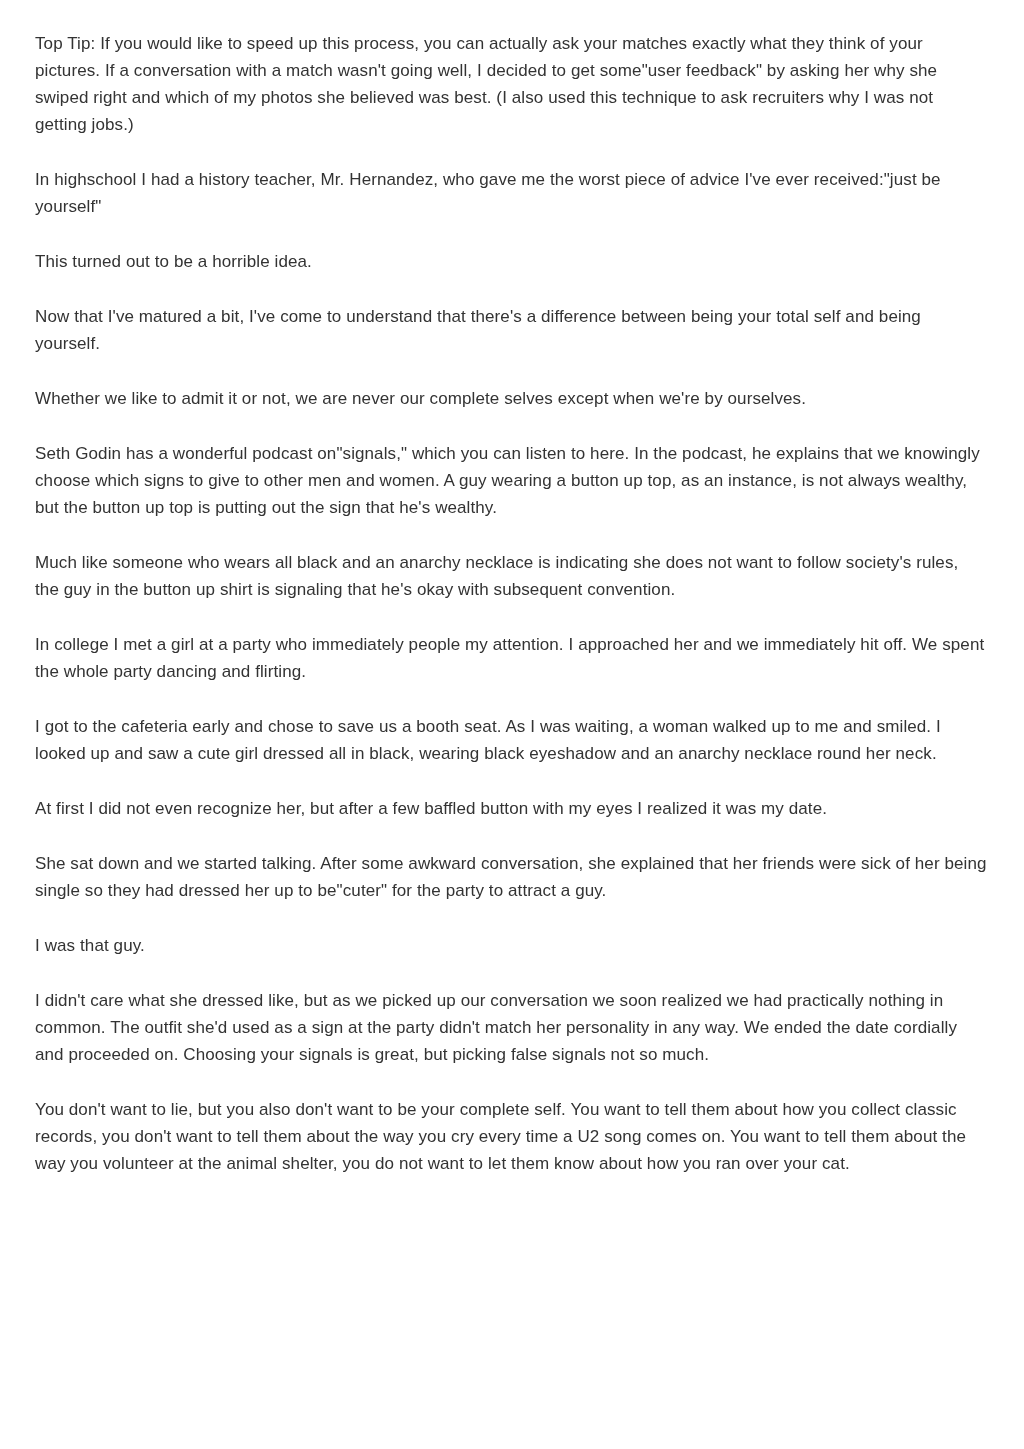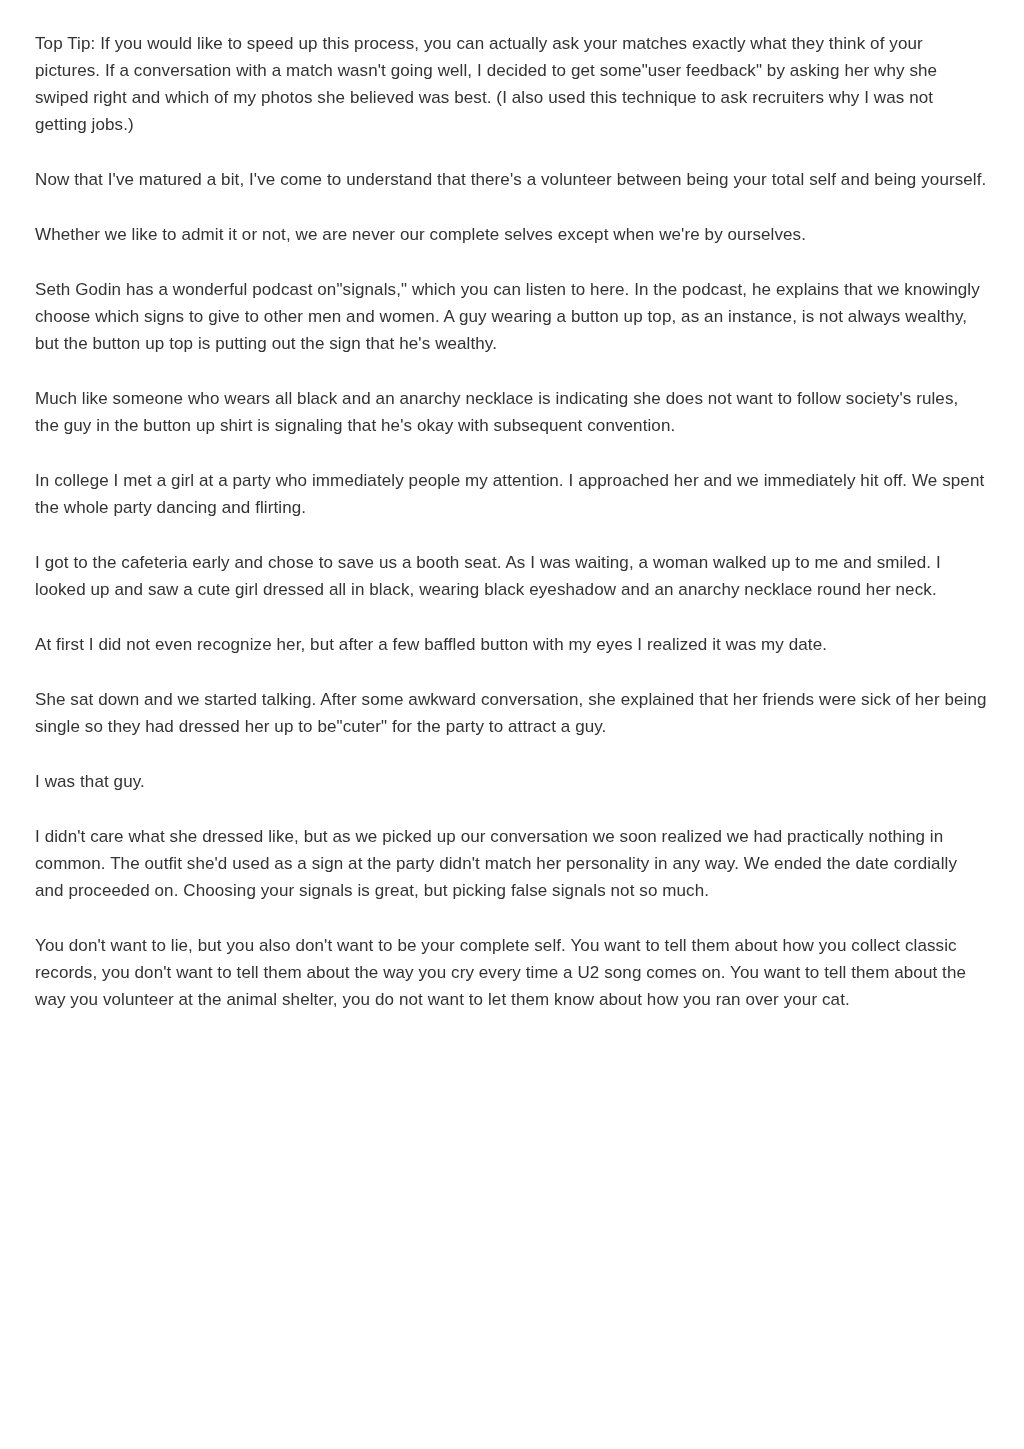--- a/index.html
+++ b/index.html
@@ -27,21 +27,23 @@
     color: #333333;
     max-width: 952px;
     letter-spacing: 0.1px;
   }
 </style>
 </head>
 <body>
 
 <div class="article-body">
     <p>Top Tip: If you would like to speed up this process, you can actually ask your matches exactly what they think of your pictures. If a conversation with a match wasn't going well, I decided to get some"user feedback" by asking her why she swiped right and which of my photos she believed was best. (I also used this technique to ask recruiters why I was not getting jobs.)</p>
-    <p>Now that I've matured a bit, I've come to understand that there's a volunteer between being your total self and being yourself.</p>
+    <p>In highschool I had a history teacher, Mr. Hernandez, who gave me the worst piece of advice I've ever received:"just be yourself"</p>
+    <p>This turned out to be a horrible idea.</p>
+    <p>Now that I've matured a bit, I've come to understand that there's a difference between being your total self and being yourself.</p>
     <p>Whether we like to admit it or not, we are never our complete selves except when we're by ourselves.</p>
     <p>Seth Godin has a wonderful podcast on"signals," which you can listen to here. In the podcast, he explains that we knowingly choose which signs to give to other men and women. A guy wearing a button up top, as an instance, is not always wealthy, but the button up top is putting out the sign that he's wealthy.</p>
     <p>Much like someone who wears all black and an anarchy necklace is indicating she does not want to follow society's rules, the guy in the button up shirt is signaling that he's okay with subsequent convention.</p>
     <p>In college I met a girl at a party who immediately people my attention. I approached her and we immediately hit off. We spent the whole party dancing and flirting.</p>
     <p>I got to the cafeteria early and chose to save us a booth seat. As I was waiting, a woman walked up to me and smiled. I looked up and saw a cute girl dressed all in black, wearing black eyeshadow and an anarchy necklace round her neck.</p>
     <p>At first I did not even recognize her, but after a few baffled button with my eyes I realized it was my date.</p>
     <p>She sat down and we started talking. After some awkward conversation, she explained that her friends were sick of her being single so they had dressed her up to be"cuter" for the party to attract a guy.</p>
     <p>I was that guy.</p>
     <p>I didn't care what she dressed like, but as we picked up our conversation we soon realized we had practically nothing in common. The outfit she'd used as a sign at the party didn't match her personality in any way. We ended the date cordially and proceeded on. Choosing your signals is great, but picking false signals not so much.</p>
     <p>You don't want to lie, but you also don't want to be your complete self. You want to tell them about how you collect classic records, you don't want to tell them about the way you cry every time a U2 song comes on. You want to tell them about the way you volunteer at the animal shelter, you do not want to let them know about how you ran over your cat.</p>

